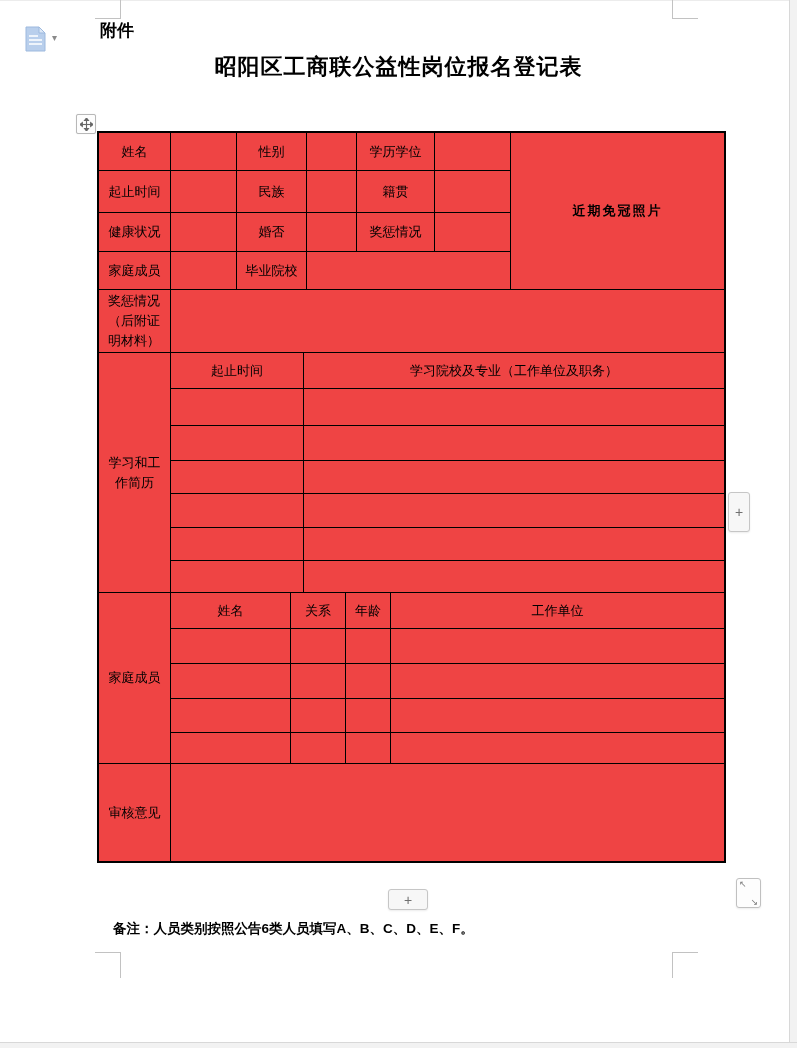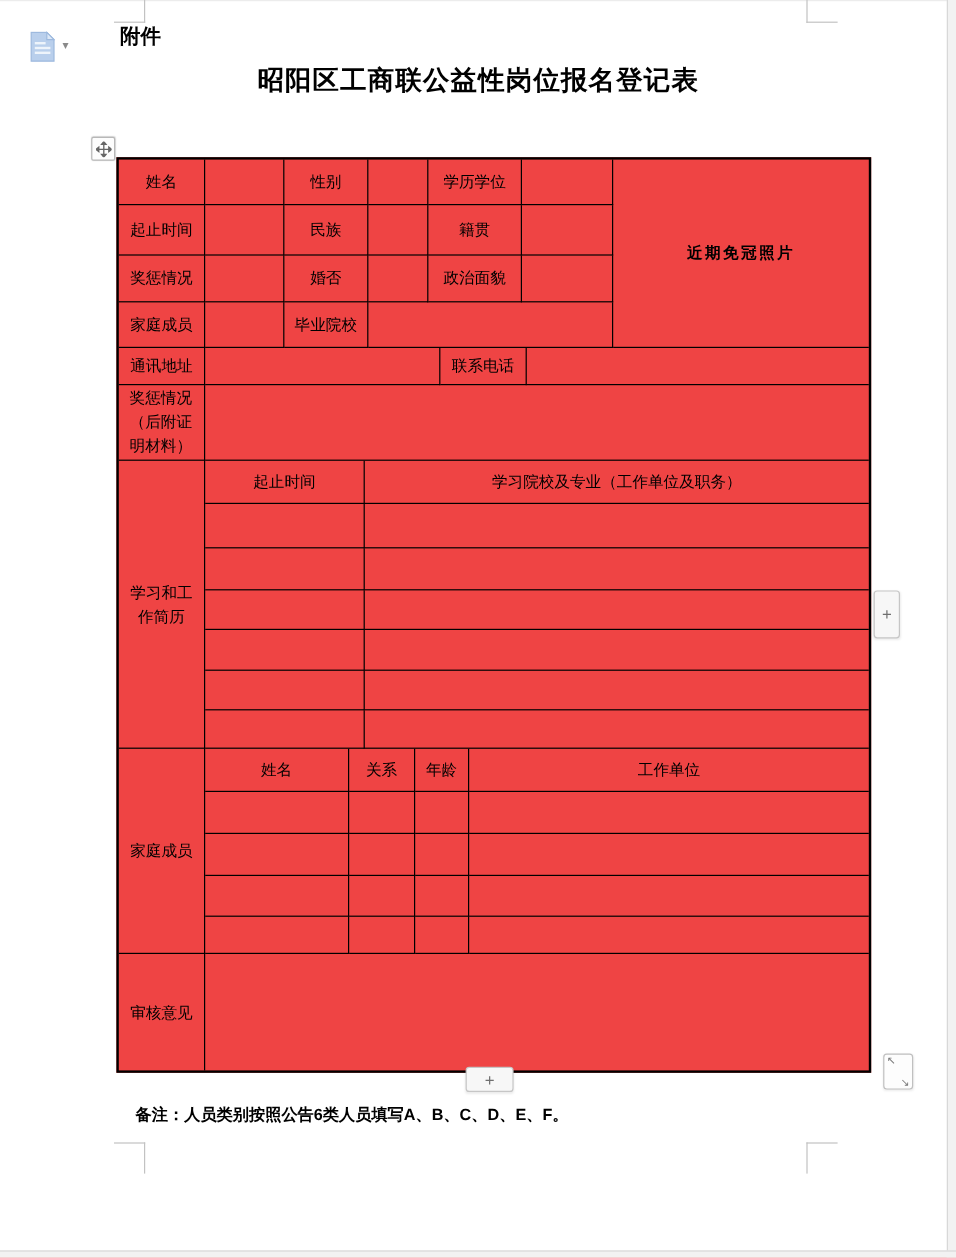--- a/index.html
+++ b/index.html
@@ -112,39 +112,33 @@
     <div class="c"></div>
     <div class="c nr span-rows-4 photo-cell">近期免冠照片</div>
 
     <div class="c">起止时间</div>
     <div class="c"></div>
     <div class="c">民族</div>
     <div class="c"></div>
     <div class="c">籍贯</div>
     <div class="c"></div>
 
+    <div class="c">健康状况</div>
+    <div class="c"></div>
+    <div class="c">婚否</div>
+    <div class="c"></div>
     <div class="c">奖惩情况</div>
-    <div class="c"></div>
-    <div class="c">婚否</div>
-    <div class="c"></div>
-    <div class="c">政治面貌</div>
     <div class="c"></div>
 
     <div class="c">家庭成员</div>
     <div class="c"></div>
     <div class="c">毕业院校</div>
     <div class="c colspan-46" style="grid-column:4/7;"></div>
   </div>
 
-  <div class="sec" id="secB">
-    <div class="c">通讯地址</div>
-    <div class="c"></div>
-    <div class="c">联系电话</div>
-    <div class="c nr"></div>
-  </div>
 
   <div class="sec" id="secC">
     <div class="c">
         <span class="wrap-label">奖惩情况（后附证明材料）</span>
       </div>
     <div class="c nr"></div>
   </div>
 
   <div class="sec" id="secD">
     <div class="c" style="grid-column:2; grid-row:1;">起止时间</div>

